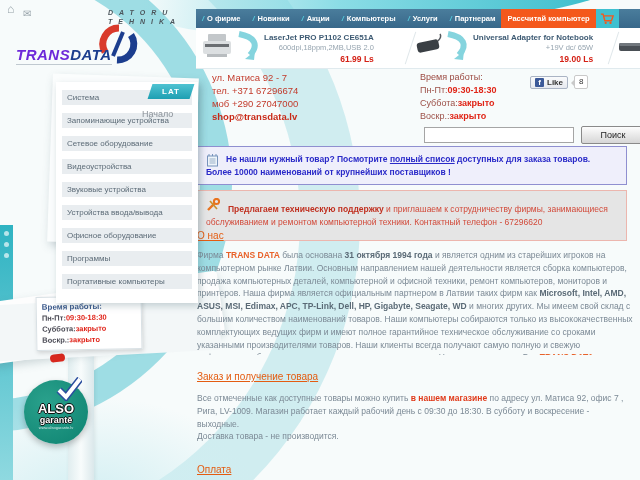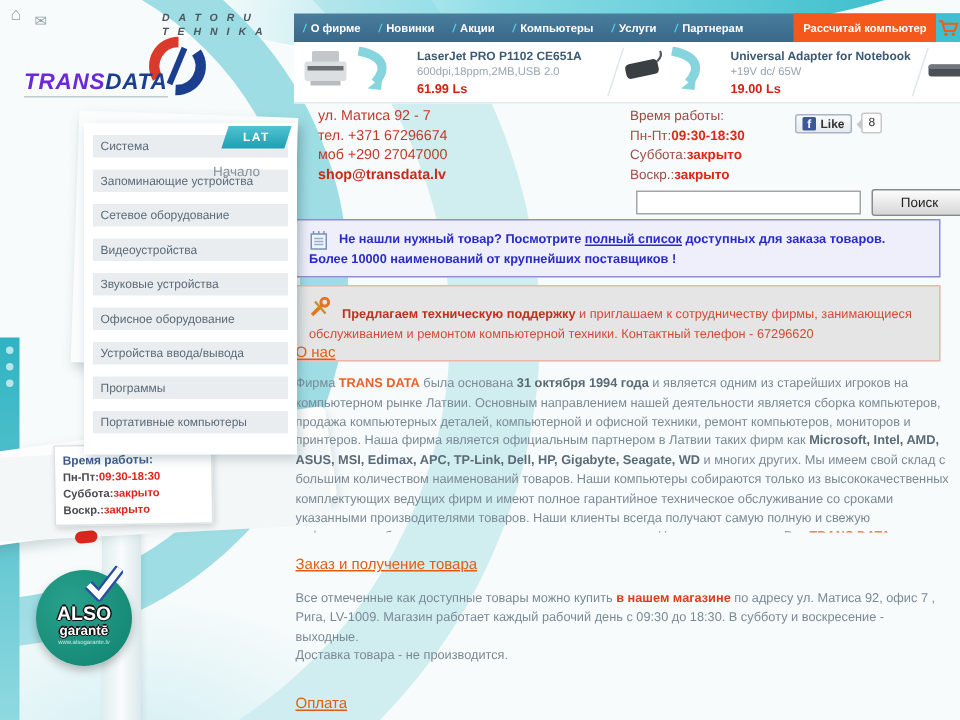--- a/index.html
+++ b/index.html
@@ -40,28 +40,28 @@
   .logo-emblem{position:absolute;left:84px;top:0;}
   .logo-text{position:absolute;left:2px;top:22px;font-size:15px;font-weight:bold;font-style:italic;
     letter-spacing:.5px;border-bottom:1px solid rgba(90,110,130,.35);padding-bottom:1px;}
   .logo-trans{color:#6d28d9;} .logo-data{color:#1c3e8e;}
   
   .navbar{position:absolute;left:196px;top:9px;right:0;height:19px;z-index:3;display:flex;
     background:linear-gradient(#4a7d9c,#38688a);}
   .nav-item{display:flex;align-items:center;padding:0 6px;color:#fff;font-size:7.5px;
     font-weight:bold;white-space:nowrap;cursor:pointer;}
   .nav-item .slash{color:#55cadb;margin-right:3px;font-style:italic;}
-  .nav-item.highlight{background:#f4581c;margin-left:28px;}
+  .nav-item.highlight{background:#f4581c;}
   .nav-cart{width:23px;background:#3fc0d0;display:flex;align-items:center;justify-content:center;cursor:pointer;}
   
   .products{position:absolute;left:196px;top:28px;width:444px;height:40px;background:#fff;
     z-index:2;display:flex;border-bottom:1px solid #e0eaee;}
   .p-cell{display:flex;align-items:center;padding:2px 3px;position:relative;cursor:pointer;flex:0 0 auto;}
   .p-div{width:1px;background:#e0e7ea;height:34px;margin-top:3px;transform:rotate(18deg);flex:0 0 auto;}
-  .p-text{margin-left:17px;}
+  .p-text{margin-left:3px;text-align:right;}
   .p-name{font-size:8px;font-weight:bold;color:#3d5a73;white-space:nowrap;}
   .p-specs{font-size:7.5px;color:#97a5b0;margin-top:1px;white-space:nowrap;}
   .p-price{font-size:8.5px;font-weight:bold;color:#d42015;margin-top:2px;}
   
   .sidebar-back{position:absolute;left:50px;top:76px;width:146px;height:168px;background:#fbfdfd;
     transform:rotate(2deg);box-shadow:2px 4px 8px rgba(70,100,110,.25);z-index:3;}
   .sidebar{position:absolute;left:56px;top:82px;width:130px;background:#fff;padding:8px 6px 6px;
     box-shadow:2px 3px 7px rgba(70,100,110,.28);z-index:4;}
   .sb-item{background:#e9edf0;color:#5c6b77;font-size:8px;padding:3px 5px;margin-bottom:8px;cursor:pointer;}
   .lat-tab{position:absolute;left:150px;top:84px;width:42px;height:15px;z-index:4;cursor:pointer;
@@ -258,22 +258,22 @@
   </div>
 </div>
 
 <div class="sidebar-back"></div>
 <div class="sidebar">
   <div class="sb-item">Система</div>
   <div class="sb-item">Запоминающие устройства</div>
   <div class="sb-item">Сетевое оборудование</div>
   <div class="sb-item">Видеоустройства</div>
   <div class="sb-item">Звуковые устройства</div>
+  <div class="sb-item">Устройства ввода/вывода</div>
   <div class="sb-item">Офисное оборудование</div>
-  <div class="sb-item">Устройства ввода/вывода</div>
   <div class="sb-item">Программы</div>
   <div class="sb-item">Портативные компьютеры</div>
 </div>
 <div class="lat-tab">
     <span>LAT</span>
   </div>
 <div class="breadcrumb">Начало</div>
 
 <div class="hours-box">
   <div class="hb-title">Время работы:</div>

